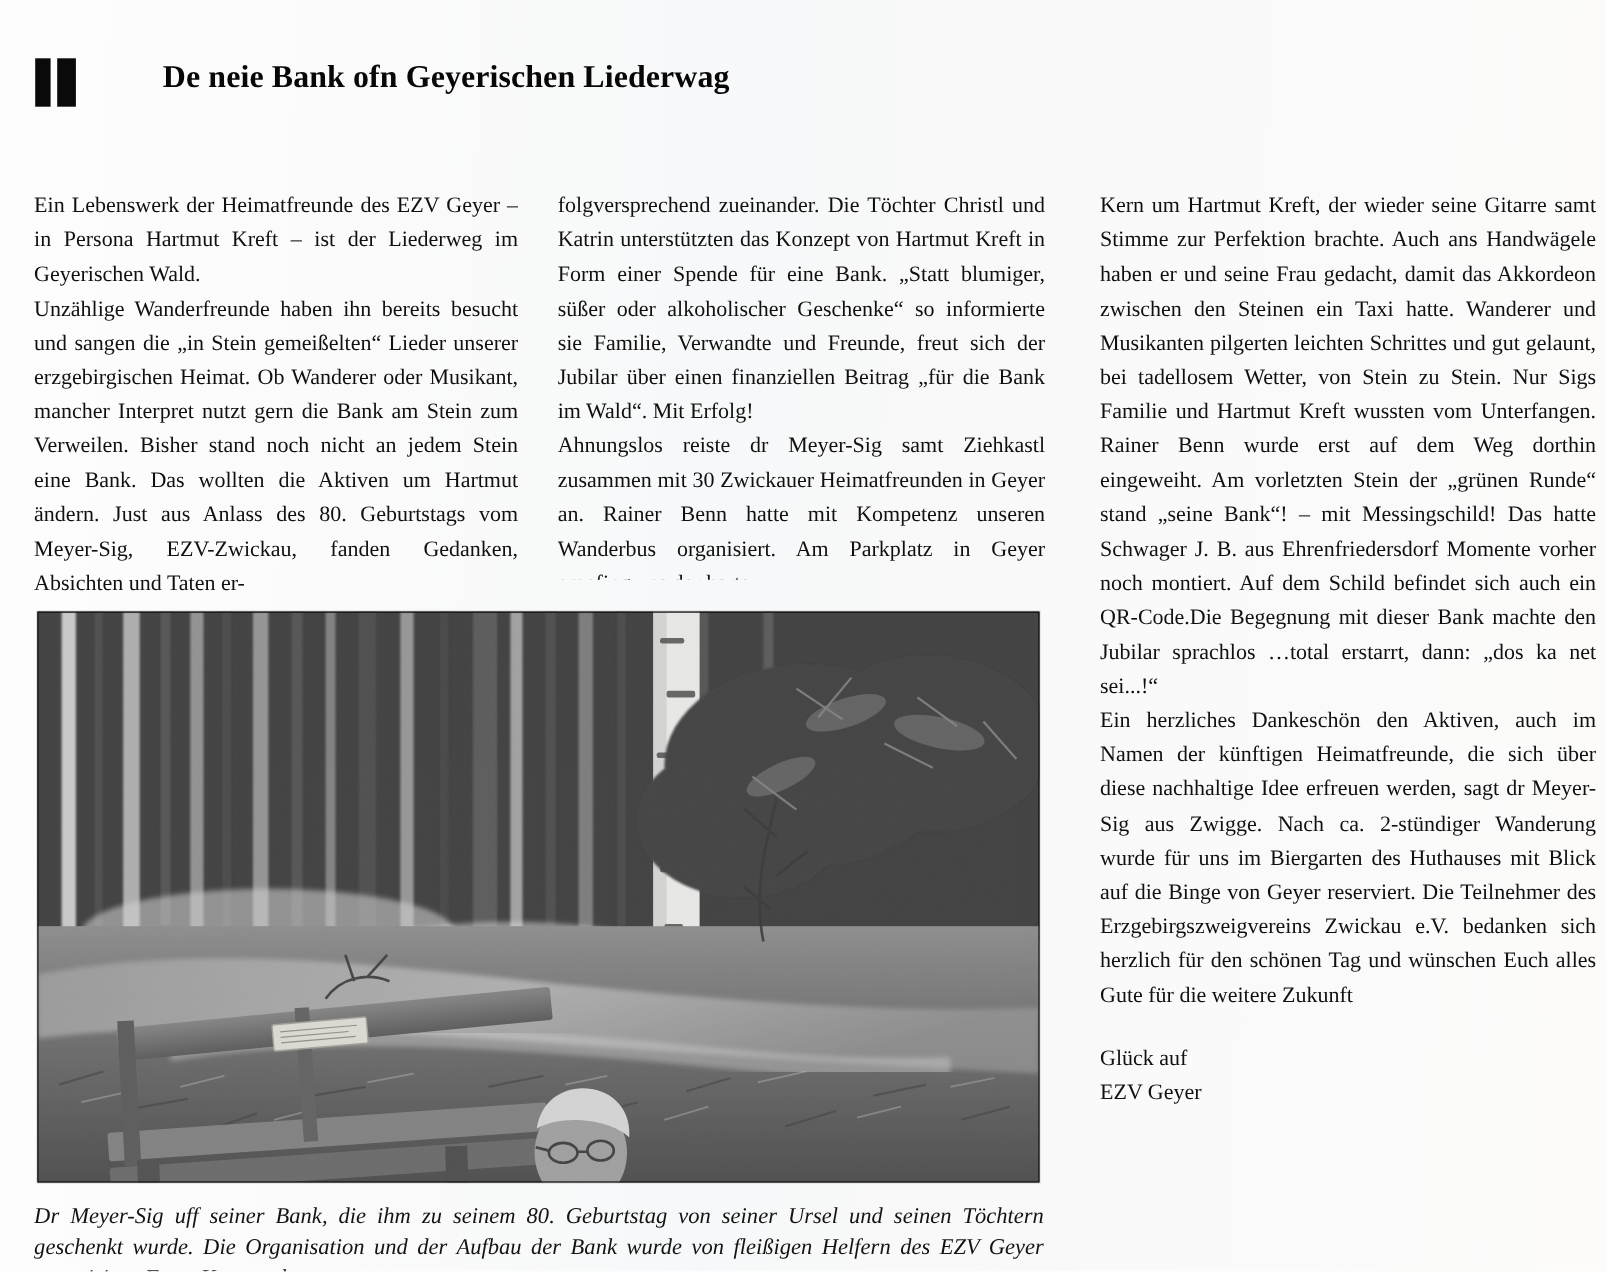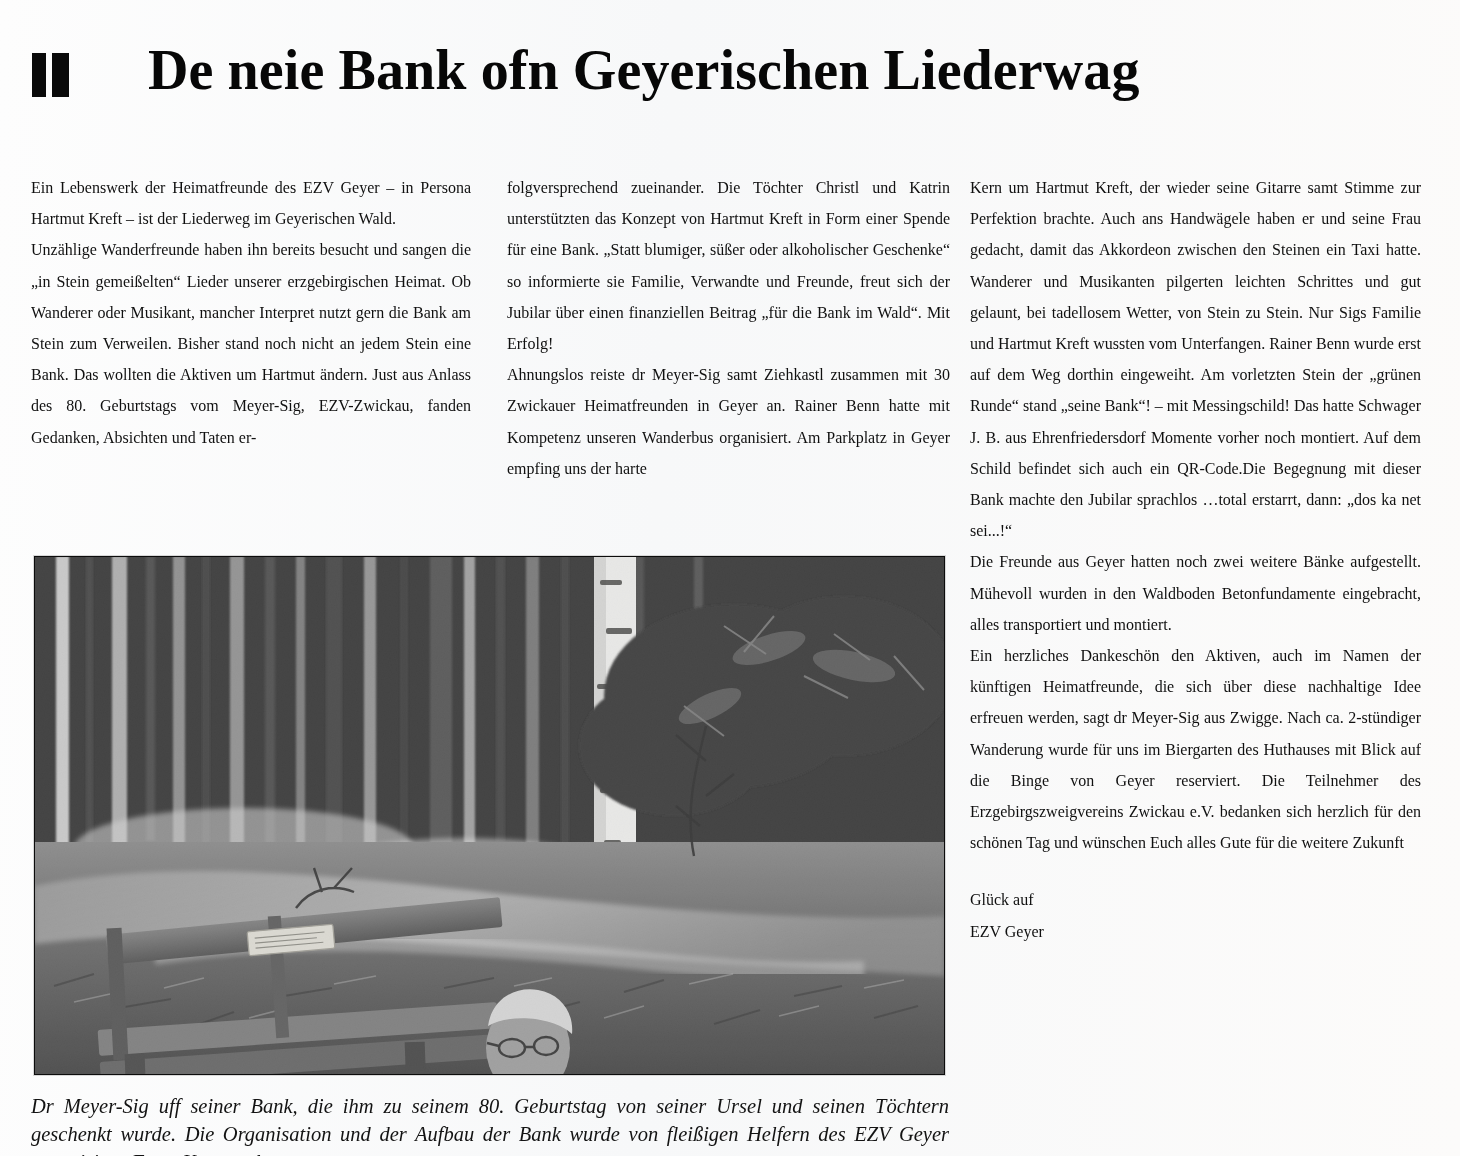--- a/index.html
+++ b/index.html
@@ -44,42 +44,42 @@
     background: #0a0a0a;
   }
   #bar-mark .blk.narrow { width: 14px; }
   #headline {
     position: absolute;
     left: 148px;
     top: 4px;
     width: 1280px;
     font-family: "Liberation Serif", "DejaVu Serif", serif;
     font-weight: bold;
-    font-size: 56px;
+    font-size: 29px;
     line-height: 56px;
     letter-spacing: 0.1px;
     color: #070707;
     white-space: nowrap;
   }
 
   
   .col {
     position: absolute;
     top: 172px;
-    font-size: 16px;
+    font-size: 20px;
     line-height: 31.2px;
     text-align: justify;
     text-justify: inter-word;
     color: #101010;
     hyphens: none;
   }
   .col p { margin: 0; }
   #col1 { left: 31px;  width: 440px; }
   #col2 { left: 507px; width: 443px; }
-  #col3 { left: 970px; width: 451px; }
+  #col3 { left: 1000px; width: 451px; }
 
   #col1 { height: 370px; overflow: hidden; }
   #col2 { height: 355px; overflow: hidden; }
   #col3 { height: 984px; overflow: hidden; }
 
   .signoff { margin-top: 26px !important; text-align: left !important; }
 
   
   #photo-wrap {
     position: absolute;
@@ -127,21 +127,20 @@
     <p>Unzählige Wanderfreunde haben ihn bereits besucht und sangen die „in Stein gemeißelten“ Lieder unserer erzgebirgischen Heimat. Ob Wanderer oder Musikant, mancher Interpret nutzt gern die Bank am Stein zum Verweilen. Bisher stand noch nicht an jedem Stein eine Bank. Das wollten die Aktiven um Hartmut ändern. Just aus Anlass des 80. Geburtstags vom Meyer-Sig, EZV-Zwickau, fanden Gedanken, Absichten und Taten er-</p>
   </div>
 
   <div class="col" id="col2">
     <p>folgversprechend zueinander. Die Töchter Christl und Katrin unterstützten das Konzept von Hartmut Kreft in Form einer Spende für eine Bank. „Statt blumiger, süßer oder alkoholischer Geschenke“ so informierte sie Familie, Verwandte und Freunde, freut sich der Jubilar über einen finanziellen Beitrag „für die Bank im Wald“. Mit Erfolg!</p>
     <p>Ahnungslos reiste dr Meyer-Sig samt Ziehkastl zusammen mit 30 Zwickauer Heimatfreunden in Geyer an. Rainer Benn hatte mit Kompetenz unseren Wanderbus organisiert. Am Parkplatz in Geyer empfing uns der harte</p>
   </div>
 
   <div class="col" id="col3">
     <p>Kern um Hartmut Kreft, der wieder seine Gitarre samt Stimme zur Perfektion brachte. Auch ans Handwägele haben er und seine Frau gedacht, damit das Akkordeon zwischen den Steinen ein Taxi hatte. Wanderer und Musikanten pilgerten leichten Schrittes und gut gelaunt, bei tadellosem Wetter, von Stein zu Stein. Nur Sigs Familie und Hartmut Kreft wussten vom Unterfangen. Rainer Benn wurde erst auf dem Weg dorthin eingeweiht. Am vorletzten Stein der „grünen Runde“ stand „seine Bank“! – mit Messingschild! Das hatte Schwager J. B. aus Ehrenfriedersdorf Momente vorher noch montiert. Auf dem Schild befindet sich auch ein QR-Code.Die Begegnung mit dieser Bank machte den Jubilar sprachlos …total erstarrt, dann: „dos ka net sei...!“</p>
-    <p>Die Freunde aus Geyer hatten noch zwei weitere Bänke aufgestellt. Mühevoll wurden in den Waldboden Betonfundamente eingebracht, alles transportiert und montiert.</p>
     <p>Ein herzliches Dankeschön den Aktiven, auch im Namen der künftigen Heimatfreunde, die sich über diese nachhaltige Idee erfreuen werden, sagt dr Meyer-Sig aus Zwigge. Nach ca. 2-stündiger Wanderung wurde für uns im Biergarten des Huthauses mit Blick auf die Binge von Geyer reserviert. Die Teilnehmer des Erzgebirgszweigvereins Zwickau e.V. bedanken sich herzlich für den schönen Tag und wünschen Euch alles Gute für die weitere Zukunft</p>
     <p class="signoff" style="white-space:pre-line;">Glück auf
 EZV Geyer</p>
   </div>
 
   <div id="photo-wrap">
     <svg width="911" height="519" viewBox="0 0 911 519" xmlns="http://www.w3.org/2000/svg">
       <defs>
         <linearGradient id="skyG" x1="0" y1="0" x2="0" y2="1">
           <stop offset="0" stop-color="#1c1c1c"></stop>

